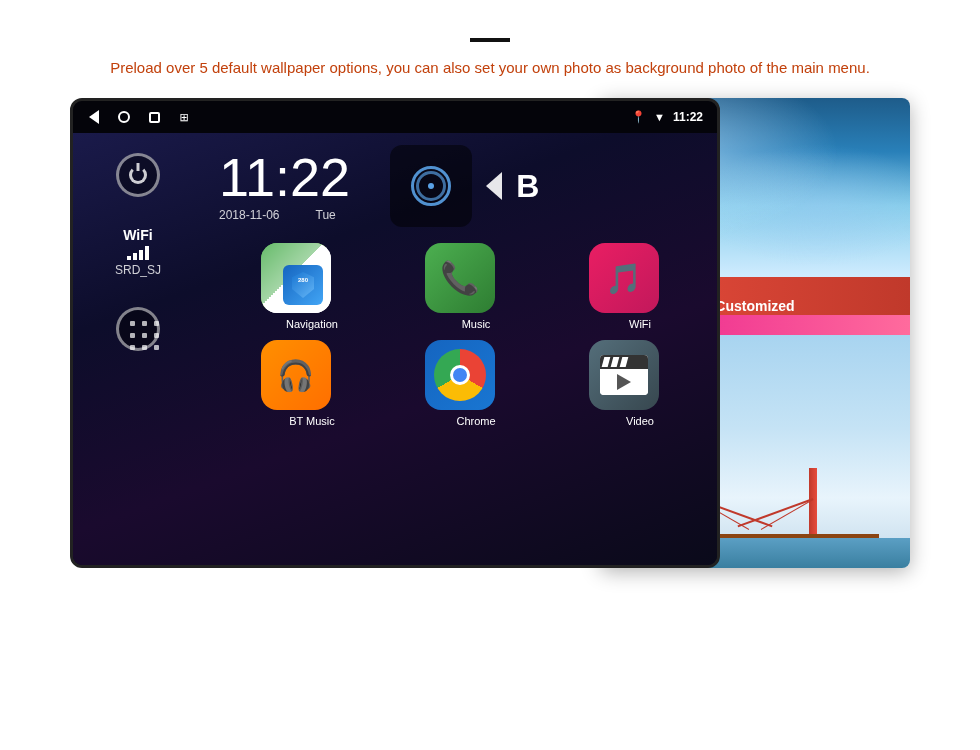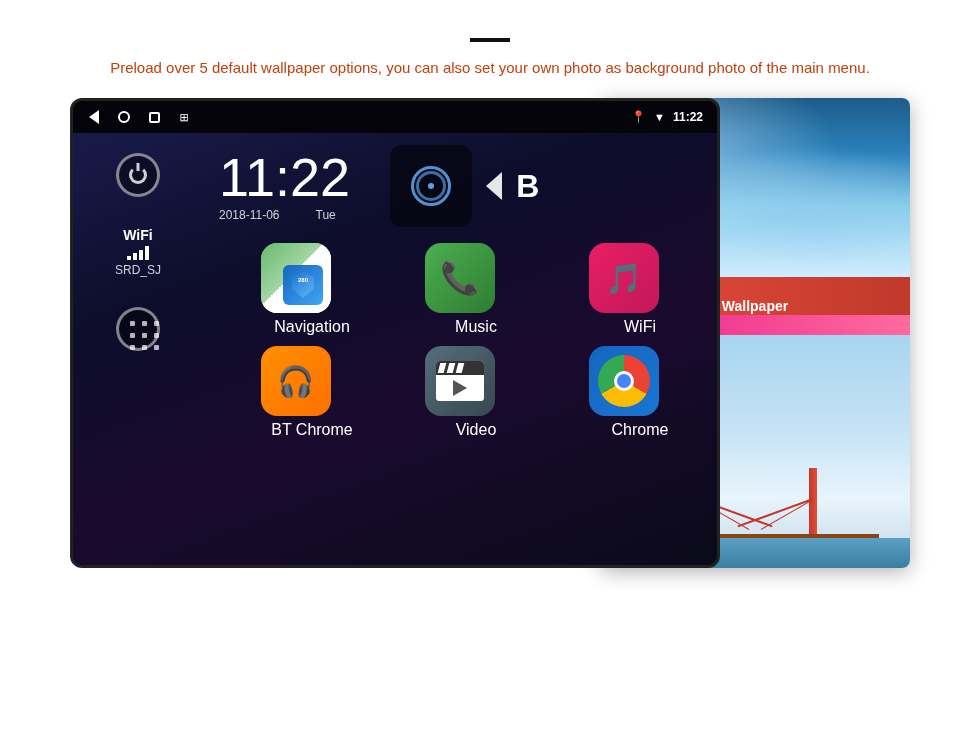--- a/index.html
+++ b/index.html
@@ -288,21 +288,21 @@
       width: 70px;
       height: 70px;
       border-radius: 16px;
       display: flex;
       align-items: center;
       justify-content: center;
       position: relative;
       overflow: hidden;
     }
     .app-label {
-      font-size: 16px;
+      font-size: 11px;
       color: #fff;
       text-align: center;
       padding-left: 32px;
     }
 
     
     .nav-app {
       background: linear-gradient(135deg, #4CAF50 0%, #8BC34A 50%, #ffffff 50%, #ffffff 100%);
     }
     .nav-inner {
@@ -630,61 +630,61 @@
             <div class="app-icon music-app">
               <span class="music-note">🎵</span>
             </div>
             <span class="app-label">WiFi</span>
           </div>
 
           <div class="app-item">
             <div class="app-icon bt-app">
               <span style="font-size:30px;color:#fff;">🎧</span>
             </div>
-            <span class="app-label">BT Chrome</span>
+            <span class="app-label">BT Music</span>
+          </div>
+
+          <div class="app-item">
+            <div class="app-icon chrome-app">
+              <div class="chrome-ring">
+                <div class="chrome-center"></div>
+              </div>
+            </div>
+            <span class="app-label">Chrome</span>
           </div>
 
           <div class="app-item">
             <div class="app-icon video-app">
               <div class="clapboard">
                 <div class="clapboard-top">
                   <div class="clap-stripe"></div>
                   <div class="clap-stripe"></div>
                   <div class="clap-stripe"></div>
                 </div>
                 <div class="clapboard-body">
                   <div class="play-triangle"></div>
                 </div>
               </div>
             </div>
             <span class="app-label">Video</span>
           </div>
-
-          <div class="app-item">
-            <div class="app-icon chrome-app">
-              <div class="chrome-ring">
-                <div class="chrome-center"></div>
-              </div>
-            </div>
-            <span class="app-label">Chrome</span>
-          </div>
         </div>
       </div>
     </div>
   </div>
 
   <div class="previews-column">
 
     <div class="preview-top">
       <div class="glacier-bg"></div>
     </div>
 
     <div class="preview-middle">
       <div style="width:100%;height:100%;background:linear-gradient(90deg,#e74c3c,#c0392b);display:flex;align-items:center;justify-content:center;">
-        <span style="color:#fff;font-size:14px;font-weight:bold;">Wallpaper</span>
+        <span style="color:#fff;font-size:14px;font-weight:bold;">Customized</span>
       </div>
       <div class="pink-bar"></div>
     </div>
 
     <div class="preview-bottom">
       <div class="bridge-scene">
         <div class="bridge-tower-left"></div>
         <div class="bridge-tower-right"></div>
         <div class="bridge-cable-l"></div>
         <div class="bridge-cable-r"></div>

